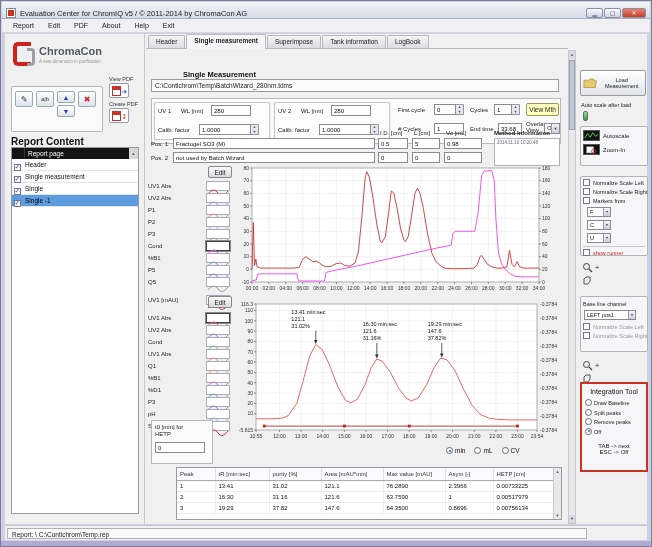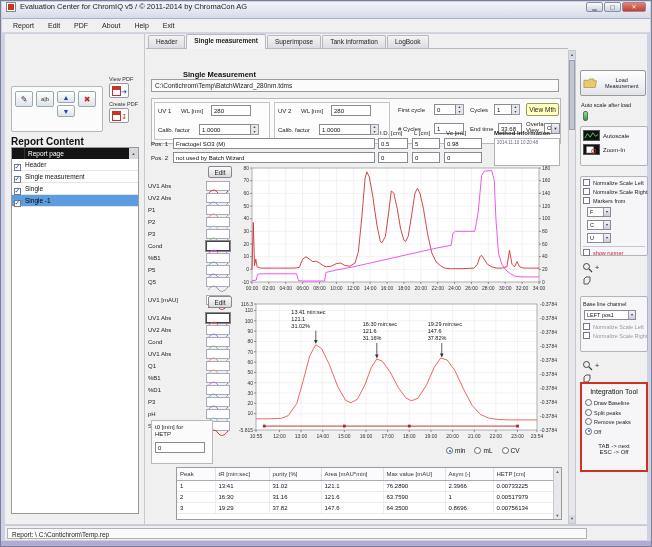--- a/index.html
+++ b/index.html
@@ -5,21 +5,21 @@
   * { box-sizing: border-box; margin:0; padding:0; }
   html,body { background:#9a9aa8; }
   body { font-family:"Liberation Sans", sans-serif; }
   .window { position:relative; width:652px; height:547px; background:#ccd2e4;
             border:1px solid #7d7d99; overflow:hidden; }
   .frame-bottom { position:absolute; left:0; right:0; bottom:0; height:5px; background:#b3abd4; }
 
   
   .titlebar { position:absolute; top:1px; left:1px; right:1px; height:17px;
               background:linear-gradient(#f3f5f9,#d5dbe8); border-bottom:1px solid #aab0c4;
-              display:flex; align-items:flex-start; padding:0 4px; }
+              display:flex; align-items:flex-end; padding:0 4px; }
   .app-icon { width:10px; height:10px; border:1px solid #888; background:#fff; position:relative; margin-right:4px; }
   .app-icon::after { content:""; position:absolute; inset:1px; background:#cc3322; }
   .titlebar .title { font-size:7.5px; color:#222; }
   .winbtns { margin-left:auto; display:flex; gap:1px; }
   .winbtn { width:17px; height:10px; border:1px solid #8a90a4; border-radius:2px;
             background:linear-gradient(#fafbfd,#ccd2e0); font-size:6px; line-height:8px; text-align:center; color:#444; }
   .winbtn.close { background:linear-gradient(#e98073,#c43d2c); color:#fff; width:24px; }
 
   .menubar { position:absolute; top:18px; left:1px; right:1px; height:14px; background:#f0f0f3;
              border-bottom:1px solid #d6d6dc; display:flex; align-items:center; padding-left:4px; }
@@ -169,20 +169,28 @@
       <span class="menu-item">Edit</span>
       <span class="menu-item">PDF</span>
       <span class="menu-item">About</span>
       <span class="menu-item">Help</span>
       <span class="menu-item">Exit</span>
     </div>
 
   <div class="appbody">
 
     <div class="sidebar">
+      <div class="logo">
+        <span class="logo-mark">
+          <span class="logo-c"></span>
+            <span class="logo-g"></span>
+        </span>
+        <div class="logo-name">ChromaCon</div>
+        <div class="logo-tag">A new dimension in purification</div>
+      </div>
 
       <div class="side-tools">
         <span class="tool-btn">✎</span>
         <span class="tool-btn" style="font-size:6px;">a|b</span>
         <span class="tool-col">
           <span class="tool-arrow">▲</span>
           <span class="tool-arrow">▼</span>
         </span>
         <span class="tool-btn" style="color:#cc2222;">✖</span>
       </div>

